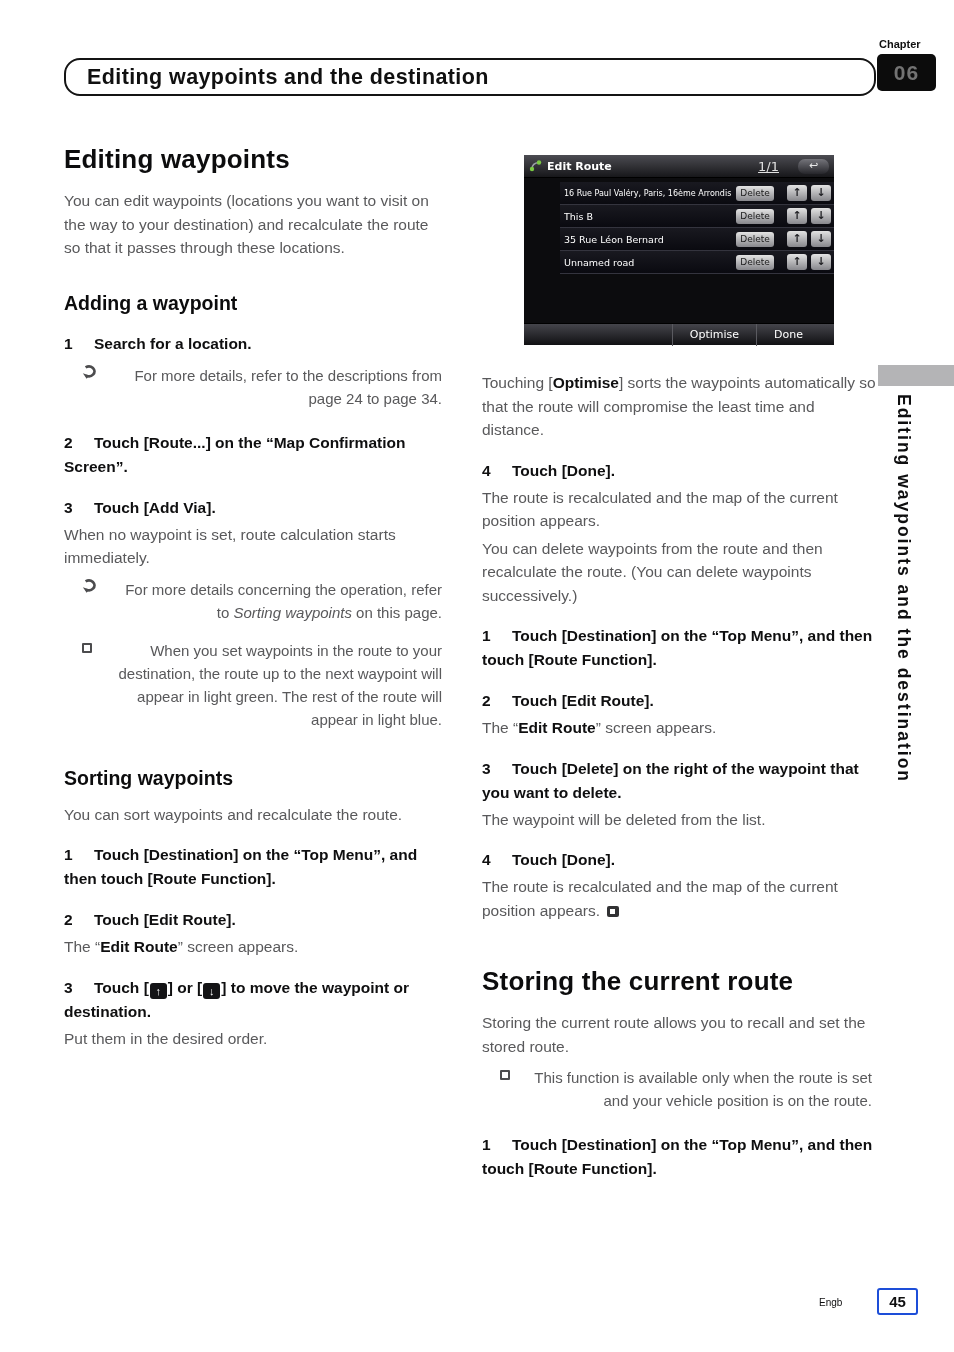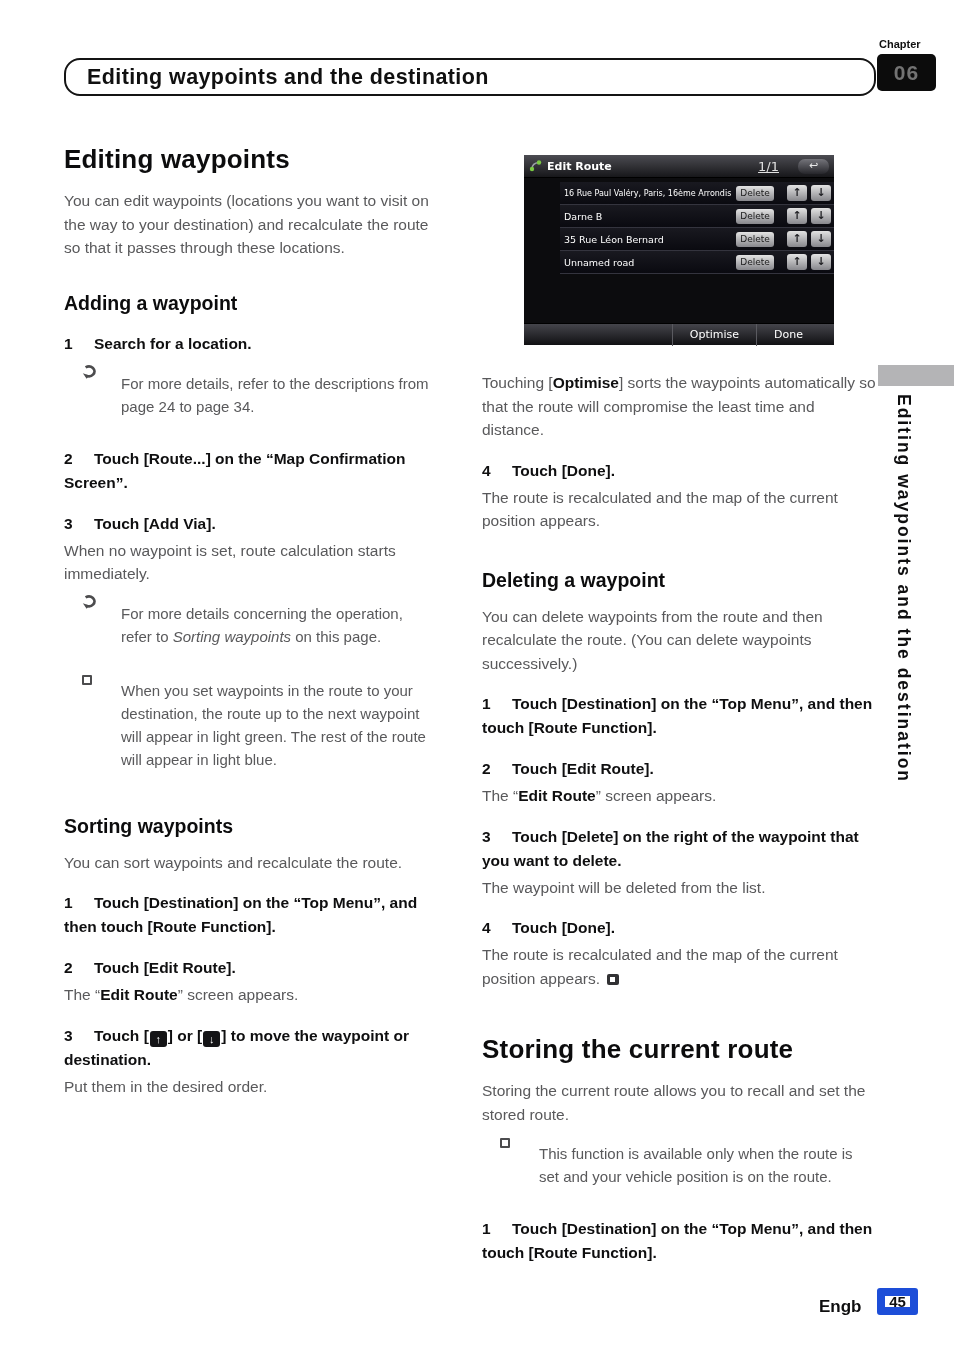--- a/index.html
+++ b/index.html
@@ -31,21 +31,21 @@
   .col-right { width:394px; }
 
   h1 { font-size:26px; font-weight:bold; margin:4px 0 14px; letter-spacing:.2px; color:#0c0c0d; }
   h2 { font-size:19.5px; font-weight:bold; margin:32px 0 13px; color:#0c0c0d; }
   .intro, .sbody { font-size:15.5px; line-height:23.5px; color:#59595b; margin:0 0 4px; }
   .sbody b, .intro b { color:#0f0f10; }
   .step { margin:17px 0 3px; font-size:15.5px; font-weight:bold; line-height:24px; color:#0f0f10; }
   .step .num { display:inline-block; width:30px; }
   .note { display:flex; padding-left:18px; margin:4px 0 7px; }
   .note .nicon { width:27px; flex-shrink:0; padding-top:4px; }
-  .note .ntext { margin:12px; font-size:15px; line-height:23px; color:#59595b; }
+  .note .ntext { margin:4px; font-size:15px; line-height:23px; color:#59595b;text-align:right; }
   .note .ntext i { font-style:italic; }
   .sq { display:inline-block; width:10px; height:10px; border:2px solid #4c4c4e; border-radius:1px; }
   .key-icon {
     display:inline-block; width:17px; height:16px; background:#141416; color:#fff;
     border-radius:3px; font-size:11px; line-height:16px; text-align:center;
     vertical-align:-2px; margin:0 1px; font-weight:bold;
   }
   .end-marker { display:inline-block; width:12px; height:11px; background:#323234; border-radius:2px; vertical-align:-1px; margin-left:7px; position:relative; }
   .end-marker::after { content:""; position:absolute; left:3px; top:3px; width:5px; height:5px; background:#fff; }
 
@@ -92,24 +92,24 @@
     color:#fff; font-size:11px; height:22px; line-height:22px; padding:0 17px;
     border-left:1px solid #5a5a60;
   }
 
   
   .side-tab-bar { position:absolute; left:878px; top:365px; width:76px; height:21px; background:#b4b4b6; }
   .side-tab-text {
     position:absolute; left:893px; top:394px;
     writing-mode:vertical-rl; font-size:17.5px; font-weight:bold; letter-spacing:2px; color:#0e0e0f;
   }
-  .footer-lang { position:absolute; left:819px; top:1297px; font-size:17px; font-weight:bold; color:#0e0e0f; }
+  .footer-lang { position:absolute; left:819px; top:1297px; font-size:10px; font-weight:normal; color:#0e0e0f; }
   .page-num-box {
     position:absolute; left:877px; top:1288px; width:41px; height:27px;
-    border:8px solid #1d4ed8; border-radius:3px;
+    border:2px solid #1d4ed8; border-radius:3px;
     display:flex; align-items:center; justify-content:center;
     font-size:15px; font-weight:bold;
   }
 </style>
 </head>
 <body>
 
 <div class="page">
 
   <div class="title-box">
@@ -189,21 +189,21 @@
         </div>
 
         <div class="shot-list">
           <div class="shot-row">
             <span class="shot-row-label condensed">16 Rue Paul Valéry, Paris, 16ème Arrondissement Paris...</span>
             <span class="shot-delete">Delete</span>
             <span class="shot-arrow">↑</span>
             <span class="shot-arrow">↓</span>
           </div>
           <div class="shot-row">
-            <span class="shot-row-label">Darne B</span>
+            <span class="shot-row-label">This B</span>
             <span class="shot-delete">Delete</span>
             <span class="shot-arrow">↑</span>
             <span class="shot-arrow">↓</span>
           </div>
           <div class="shot-row">
             <span class="shot-row-label">35 Rue Léon Bernard</span>
             <span class="shot-delete">Delete</span>
             <span class="shot-arrow">↑</span>
             <span class="shot-arrow">↓</span>
           </div>
@@ -219,21 +219,20 @@
           <span class="shot-btn">Optimise</span>
           <span class="shot-btn">Done</span>
         </div>
       </div>
 
       <p class="intro" style="margin-top:26px;"><span>Touching [</span><b>Optimise</b><span>] sorts the waypoints automatically so that the route will compromise the least time and distance.</span></p>
 
       <p class="step"><span class="num">4</span><span>Touch [Done].</span></p>
       <p class="sbody">The route is recalculated and the map of the current position appears.</p>
 
-      <h2 style="margin-top:36px;">Deleting a waypoint</h2>
       <p class="intro">You can delete waypoints from the route and then recalculate the route. (You can delete waypoints successively.)</p>
 
       <p class="step"><span class="num">1</span><span>Touch [Destination] on the “Top Menu”, and then touch [Route Function].</span></p>
 
       <p class="step"><span class="num">2</span><span>Touch [Edit Route].</span></p>
       <p class="sbody"><span>The “</span><b>Edit Route</b><span>” screen appears.</span></p>
 
       <p class="step"><span class="num">3</span><span>Touch [Delete] on the right of the waypoint that you want to delete.</span></p>
       <p class="sbody">The waypoint will be deleted from the list.</p>
 

